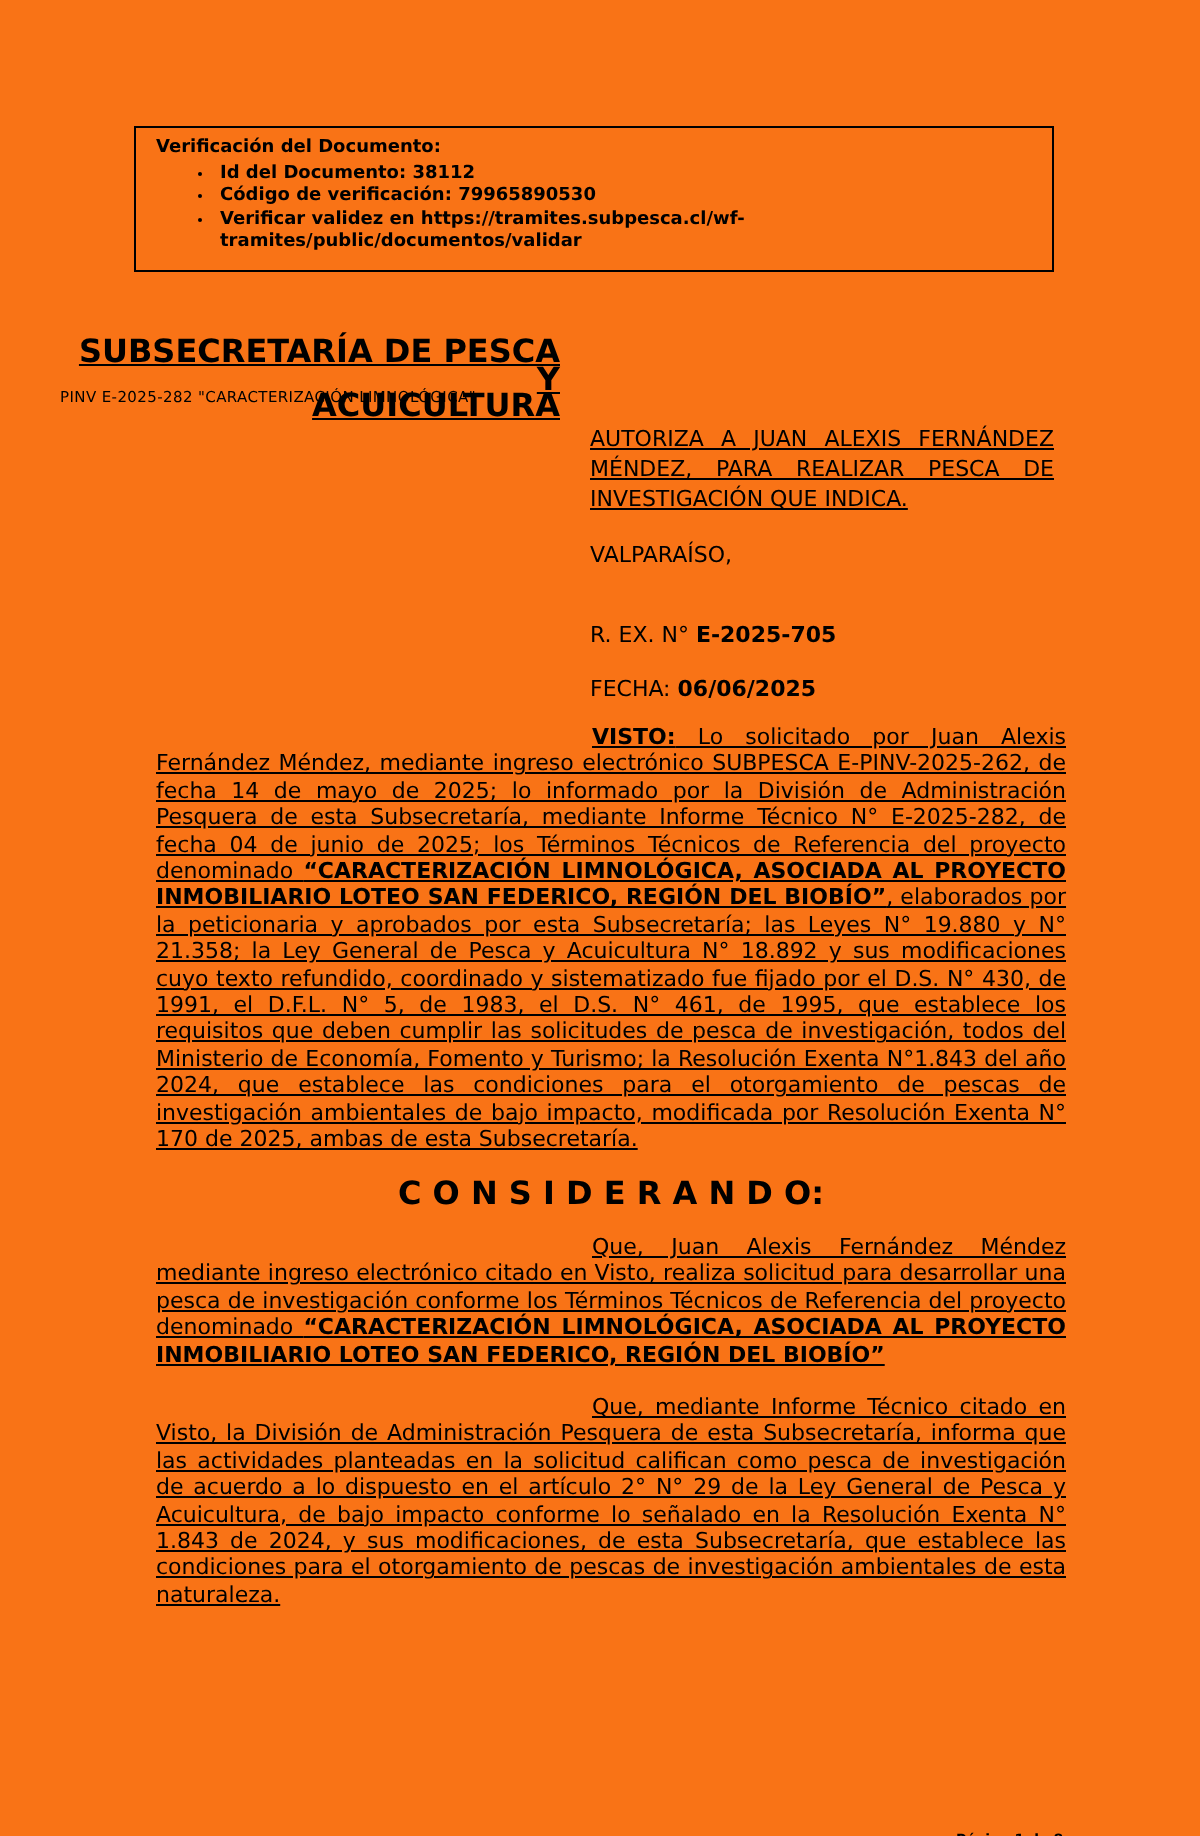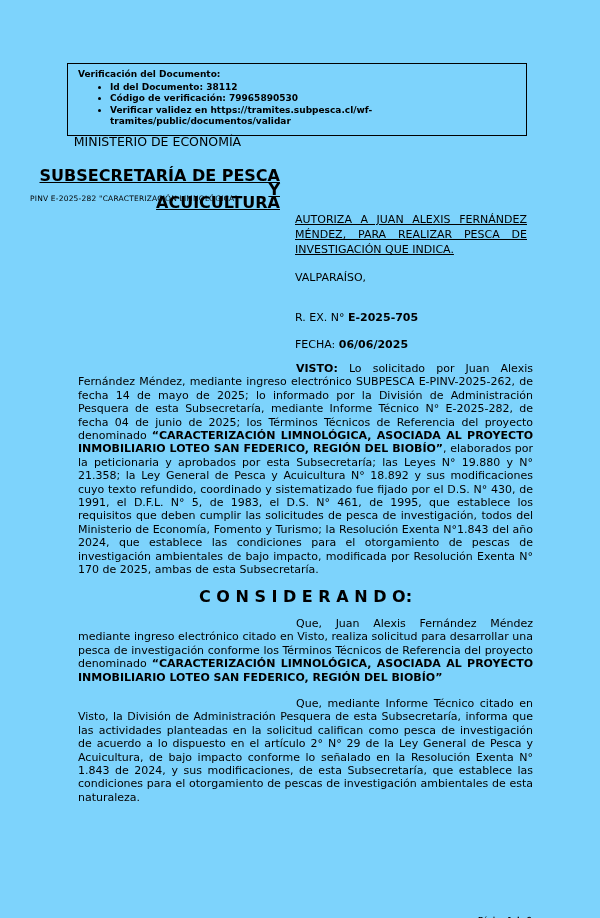--- a/index.html
+++ b/index.html
@@ -4,21 +4,21 @@
   <style>
     html, body {
       margin: 0;
       padding: 0;
       background: #ffffff;
     }
     .page {
       position: relative;
       width: 600px;
       height: 918px;
-      background: #7dd3fc;
+      background: #f97316;
       color: #000000;
       font-family: "DejaVu Sans", sans-serif;
       overflow: hidden;
     }
     .b { font-weight: bold; }
 
     
     .verification-box {
       position: absolute;
       left: 67px;
@@ -106,20 +106,21 @@
       left: 78px;
       top: 362px;
       width: 455px;
       font-size: 11px;
       line-height: 13.4px;
       text-align: justify;
     }
     .para {
       margin: 0 0 13px 0;
       text-indent: 218px;
+      text-decoration: underline;
     }
     .heading {
       margin: 1px 0 14px 0;
       text-align: center;
       font-weight: bold;
       font-size: 16px;
     }
 
     
     .footer {
@@ -138,21 +139,20 @@
   <div class="verification-box">
     <div class="vb-title">Verificación del Documento:</div>
     <ul class="vb-list">
       <li>Id del Documento: 38112</li>
       <li>Código de verificación: 79965890530</li>
       <li>Verificar validez en https://tramites.subpesca.cl/wf-tramites/public/documentos/validar</li>
     </ul>
   </div>
 
   <div class="ministry">
-    <div>MINISTERIO DE ECONOMÍA</div>
   </div>
 
   <div class="subsecretaria">
     <div>SUBSECRETARÍA DE PESCA Y</div>
     <div>ACUICULTURA</div>
   </div>
 
   <div class="pinv">PINV E-2025-282 "CARACTERIZACIÓN LIMNOLÓGICA"</div>
 
   <div class="subject">AUTORIZA A JUAN ALEXIS FERNÁNDEZ MÉNDEZ, PARA REALIZAR PESCA DE INVESTIGACIÓN QUE INDICA.</div>

